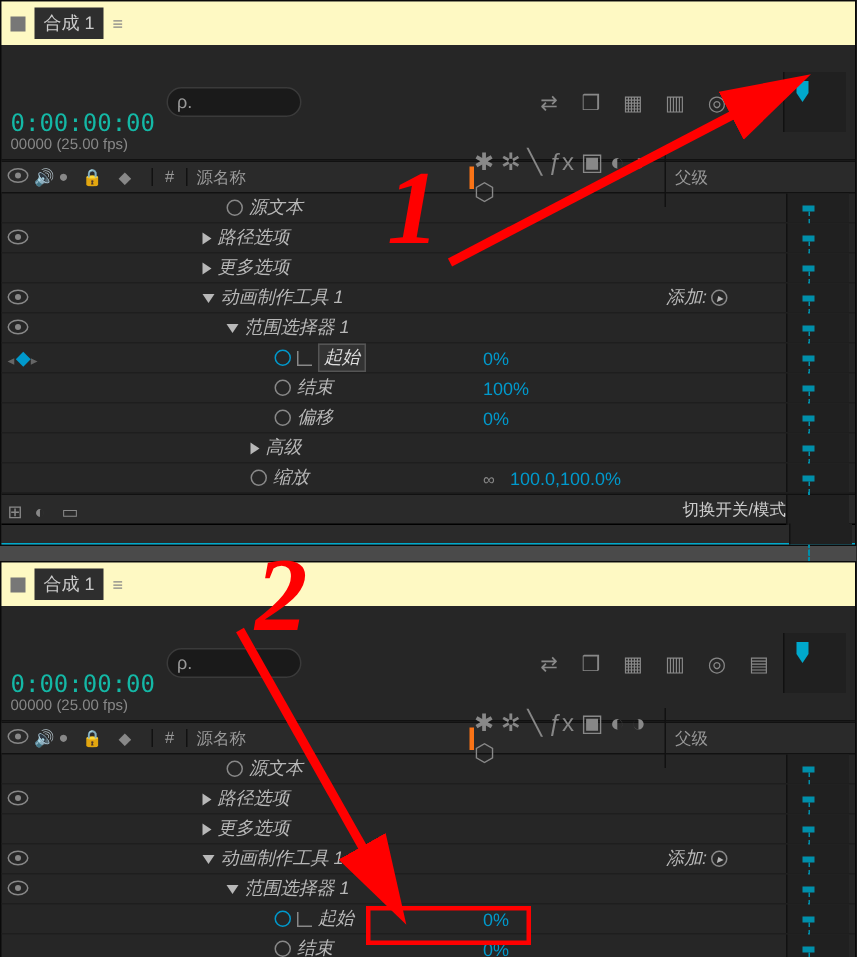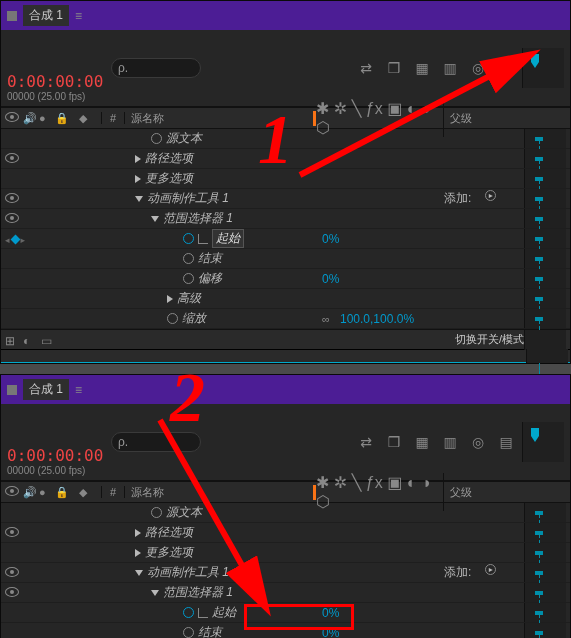--- a/index.html
+++ b/index.html
@@ -12,21 +12,21 @@
     position: relative;
   }
   .panel {
     background: #262626;
     border: 1px solid #0a0a0a;
   }
   .panel-tabs {
     display: flex;
     align-items: center;
     padding: 4px 6px;
-    background: #4c1d95;
+    background: #fef9c3;
   }
   .tab-close {
     width: 10px; height: 10px;
     background: #777;
     display: inline-block;
     margin-right: 6px;
   }
   .tab {
     background: #2e2e2e;
     padding: 2px 6px;
@@ -37,21 +37,21 @@
     margin-left: 6px;
     color: #888;
   }
   .toprow {
     display: flex;
     align-items: center;
     padding: 4px 6px;
     border-bottom: 1px solid #111;
   }
   .timecode {
-    color: #ef4444;
+    color: #14b8a6;
     font-size: 16px;
     font-family: monospace;
     margin-top: 38px;
   }
   .timecode-sub {
     color: #888;
     font-size: 10px;
   }
   .searchbox {
     background: #1a1a1a;
@@ -120,21 +120,21 @@
     width:7px; height:7px; background:#0099cc; transform:rotate(45deg);
     display:inline-block; margin:0 2px;
   }
   .tr-off {
     display:inline-block; color:#666; font-size:9px;
   }
   .col-hash { width: 24px; }
   .col-name { flex:1; display:flex; align-items:center;font-style:italic; }
   .col-val { width: 128px; padding-left: 6px; }
   .blue { color:#0099cc; }
-  .col-extra { width: 80px; display:flex; gap:14px; }
+  .col-extra { width: 80px; display:flex; align-items:center; gap:3px;font-style:italic; }
   .col-time { width: 42px; background:#202020; border-left:1px solid #111; height:100%; position:relative; }
   .indent-1 { padding-left: 10px; }
   .indent-2 { padding-left: 26px; }
   .indent-3 { padding-left: 42px; }
   .indent-4 { padding-left: 58px; }
   .twirl {
     display:inline-block;
     width:0; height:0;
     margin-right:4px;
   }
@@ -348,20 +348,21 @@
           <div class="t-marker"></div>
         </div>
     </div>
     <div class="row">
       <div class="col-eye"></div>
         <div class="col-hash"></div>
       <div class="col-name indent-4">
           <span class="stopwatch"></span>
           <span>结束</span>
         </div>
+      <div class="col-val"><span class="blue">100%</span></div>
       <div class="col-extra"></div>
         <div class="col-time">
           <div class="t-marker"></div>
         </div>
     </div>
     <div class="row">
       <div class="col-eye"></div>
         <div class="col-hash"></div>
       <div class="col-name indent-4">
           <span class="stopwatch"></span>

